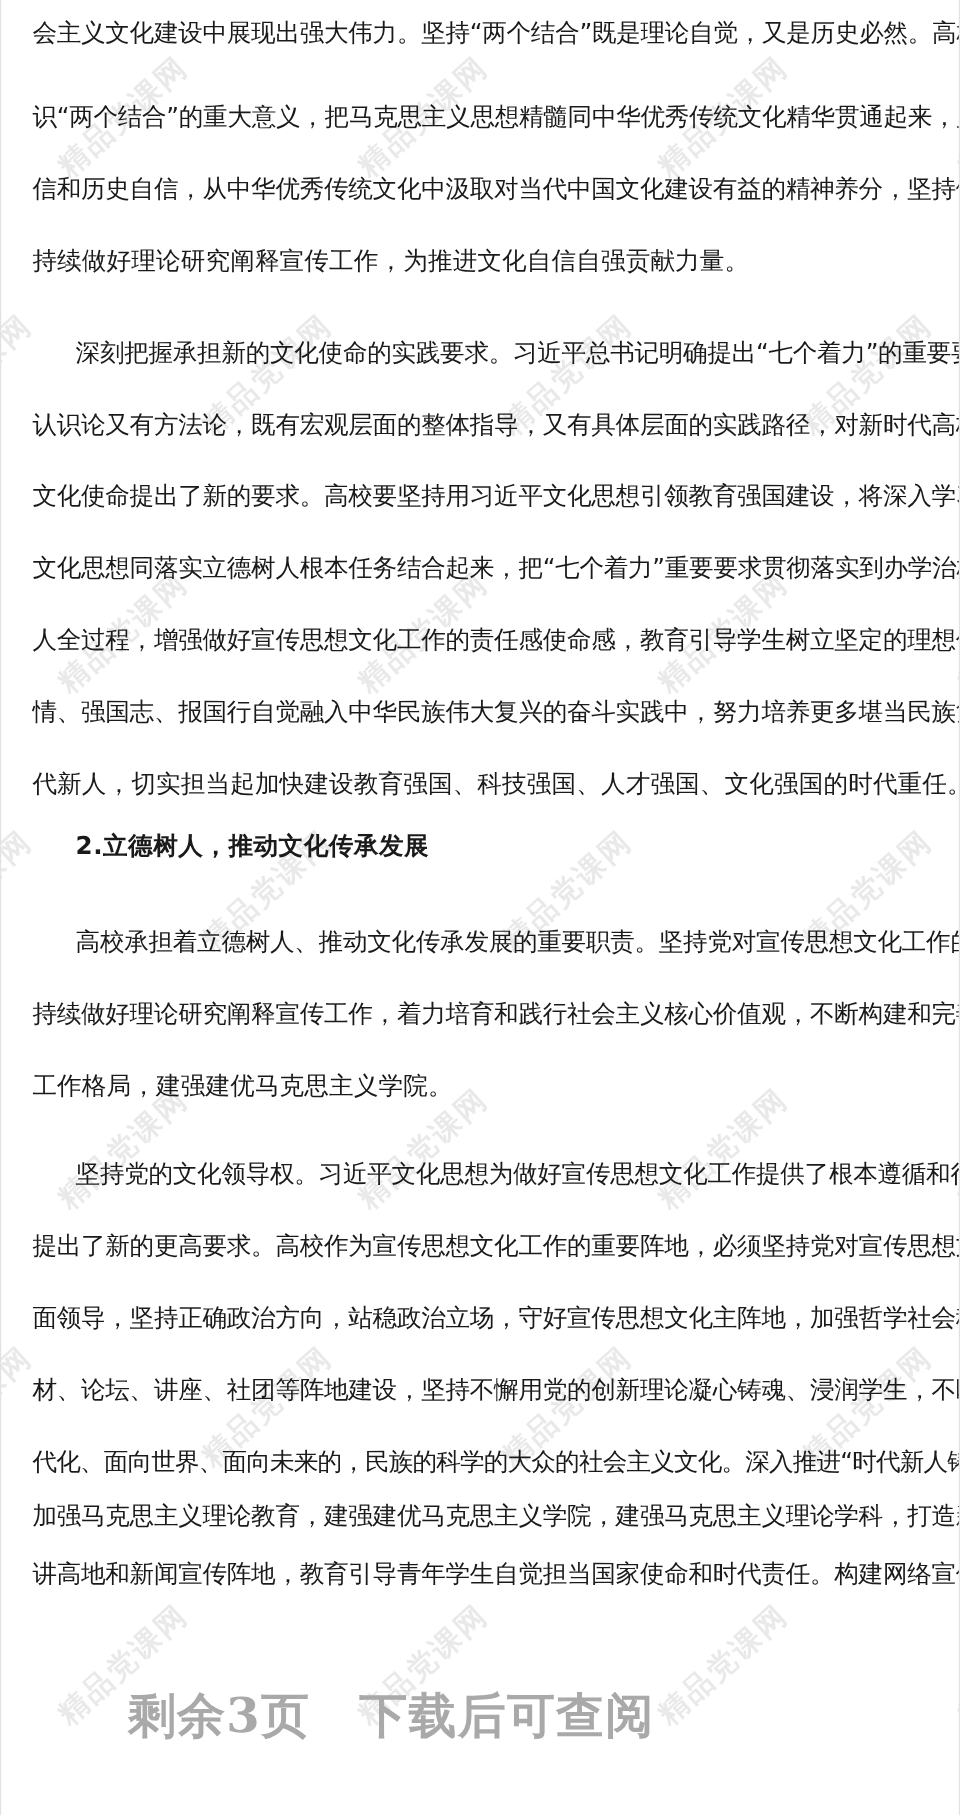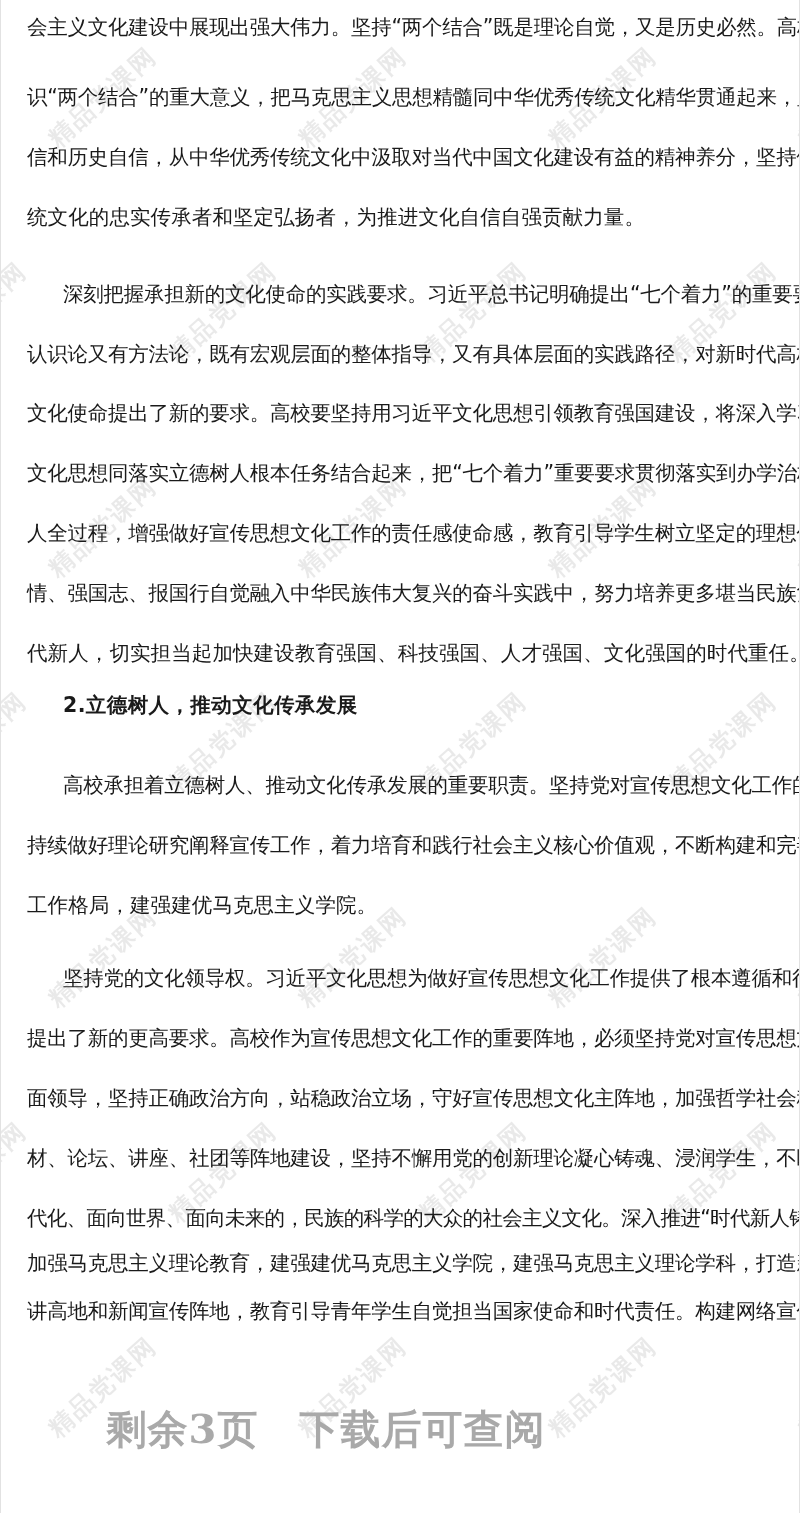--- a/index.html
+++ b/index.html
@@ -139,21 +139,21 @@
         <div class="wm" style="left: 40px; top: 1420px;">精品党课网</div>
         <div class="wm" style="left: 290px; top: 1420px;">精品党课网</div>
         <div class="wm" style="left: 540px; top: 1420px;">精品党课网</div>
         <div class="wm" style="left: 790px; top: 1420px;">精品党课网</div>
       </div>
 
     <div class="doc-body" id="doc-body">
         <div class="line tight" style="top: 14px;">会主义文化建设中展现出强大伟力。坚持“两个结合”既是理论自觉，又是历史必然。高校应深刻认</div>
         <div class="line tight" style="top: 84px;">识“两个结合”的重大意义，把马克思主义思想精髓同中华优秀传统文化精华贯通起来，坚定文化自</div>
         <div class="line tight" style="top: 144px;">信和历史自信，从中华优秀传统文化中汲取对当代中国文化建设有益的精神养分，坚持做中华优秀传</div>
-        <div class="line" style="top: 204px;">统文化的忠实传承者和坚定弘扬者，为推进文化自信自强贡献力量。</div>
+        <div class="line" style="top: 204px;">持续做好理论研究阐释宣传工作，为推进文化自信自强贡献力量。</div>
         <div class="line indent tight" style="top: 281px;">深刻把握承担新的文化使命的实践要求。习近平总书记明确提出“七个着力”的重要要求，既有</div>
         <div class="line tight" style="top: 341px;">认识论又有方法论，既有宏观层面的整体指导，又有具体层面的实践路径，对新时代高校担负起新的</div>
         <div class="line tight" style="top: 400px;">文化使命提出了新的要求。高校要坚持用习近平文化思想引领教育强国建设，将深入学习贯彻习近平</div>
         <div class="line tight" style="top: 460px;">文化思想同落实立德树人根本任务结合起来，把“七个着力”重要要求贯彻落实到办学治校和立德树</div>
         <div class="line tight" style="top: 520px;">人全过程，增强做好宣传思想文化工作的责任感使命感，教育引导学生树立坚定的理想信念，把爱国</div>
         <div class="line tight" style="top: 580px;">情、强国志、报国行自觉融入中华民族伟大复兴的奋斗实践中，努力培养更多堪当民族复兴大任的时</div>
         <div class="line" style="top: 640px;">代新人，切实担当起加快建设教育强国、科技强国、人才强国、文化强国的时代重任。</div>
         <div class="line heading" style="top: 692px;">2.立德树人，推动文化传承发展</div>
         <div class="line indent tight" style="top: 772px;">高校承担着立德树人、推动文化传承发展的重要职责。坚持党对宣传思想文化工作的全面领导，</div>
         <div class="line tight" style="top: 832px;">持续做好理论研究阐释宣传工作，着力培育和践行社会主义核心价值观，不断构建和完善“大思政”</div>

